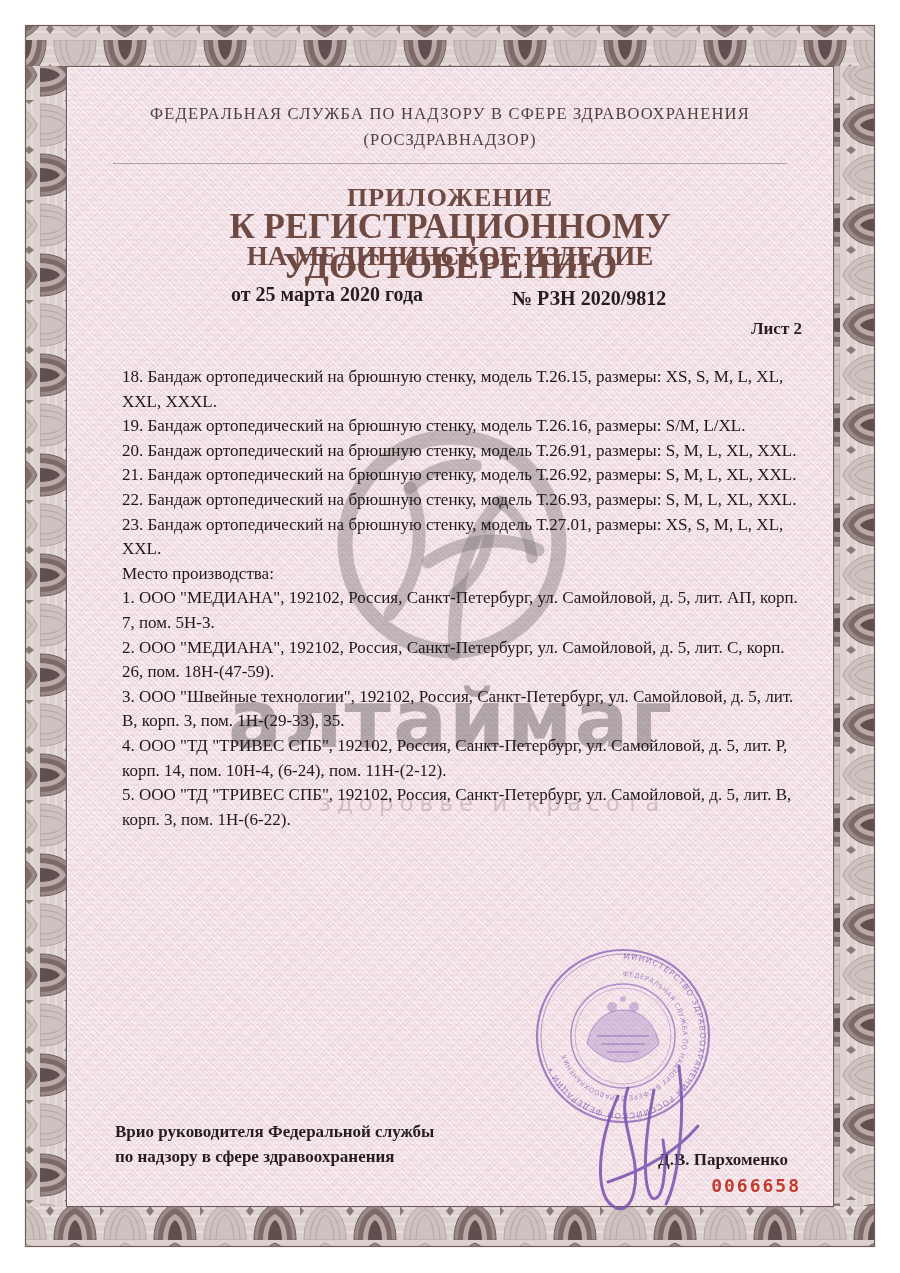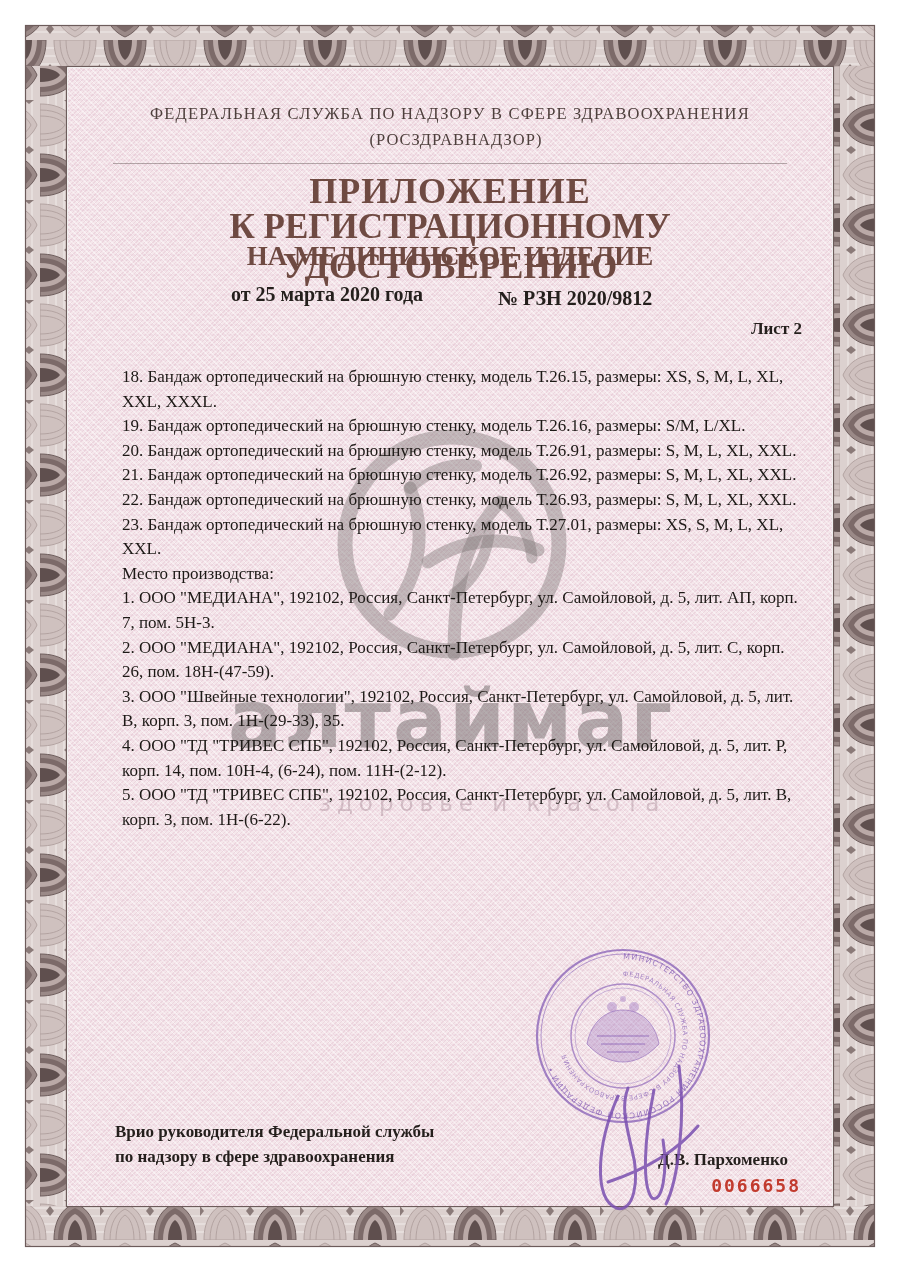--- a/index.html
+++ b/index.html
@@ -29,28 +29,28 @@
     font-family:"DejaVu Sans", sans-serif;font-size:23px;letter-spacing:6px;
     color:rgba(158,126,140,.38);white-space:nowrap;
   }
   
   .content{position:absolute;left:0;top:0;width:100%;height:100%;z-index:3;color:#201b18;}
   .hdr{
     position:absolute;left:0;width:100%;text-align:center;color:#4e403d;
     font-size:16.5px;letter-spacing:1.2px;
   }
   .hdr1{top:36px;}
-  .hdr2{top:62px;letter-spacing:1px;padding-left:6px;}
+  .hdr2{top:62px;letter-spacing:1px;}
   .hdr-rule{position:absolute;left:45px;right:45px;top:95px;height:1px;background:rgba(96,80,80,.45);}
   .title{position:absolute;left:0;width:100%;text-align:center;font-weight:bold;color:#6f4a42;}
-  .title1{top:102px;font-size:36px;letter-spacing:1px;}
+  .title1{top:115px;font-size:26px;letter-spacing:1px;}
   .title2{top:139px;font-size:35px;}
   .title3{top:173px;font-size:27px;}
   .meta-date{position:absolute;left:163px;top:215px;font-size:20px;font-weight:bold;color:#241f1c;}
-  .meta-num{position:absolute;left:430px;top:219px;font-size:20px;font-weight:bold;color:#241f1c;}
+  .meta-num{position:absolute;left:444px;top:219px;font-size:20px;font-weight:bold;color:#241f1c;}
   .sheet{position:absolute;right:30px;top:251px;font-size:17px;font-weight:bold;color:#241f1c;}
   .body-block{
     position:absolute;left:47px;top:297px;width:684px;
     font-size:17px;line-height:24.6px;color:#1d1916;margin-left:7px;
   }
   .body-block p{margin:0;}
   .footer-title{
     position:absolute;left:47px;top:1051px;font-size:17px;font-weight:bold;
     line-height:25px;color:#241f1c;
   }

